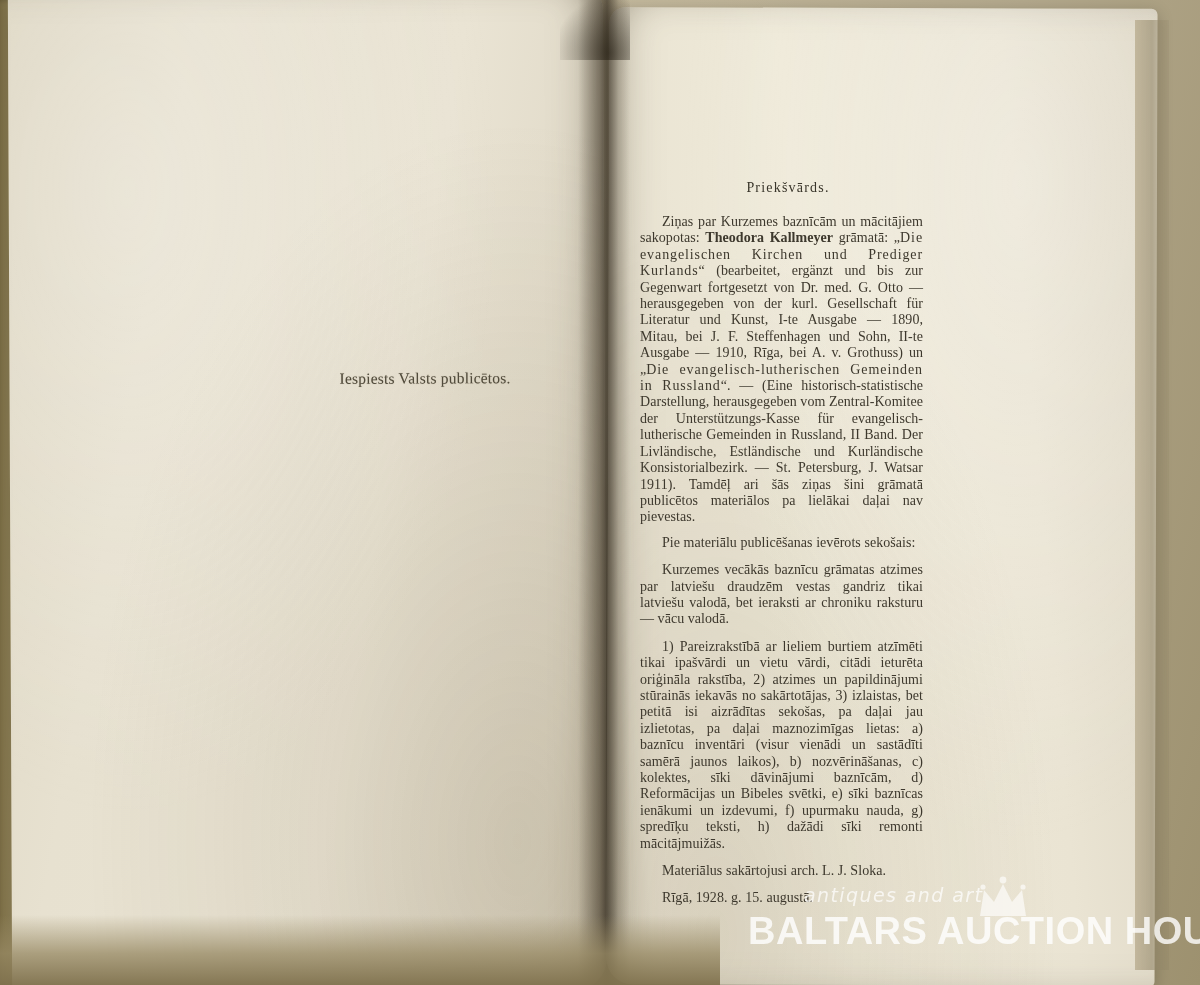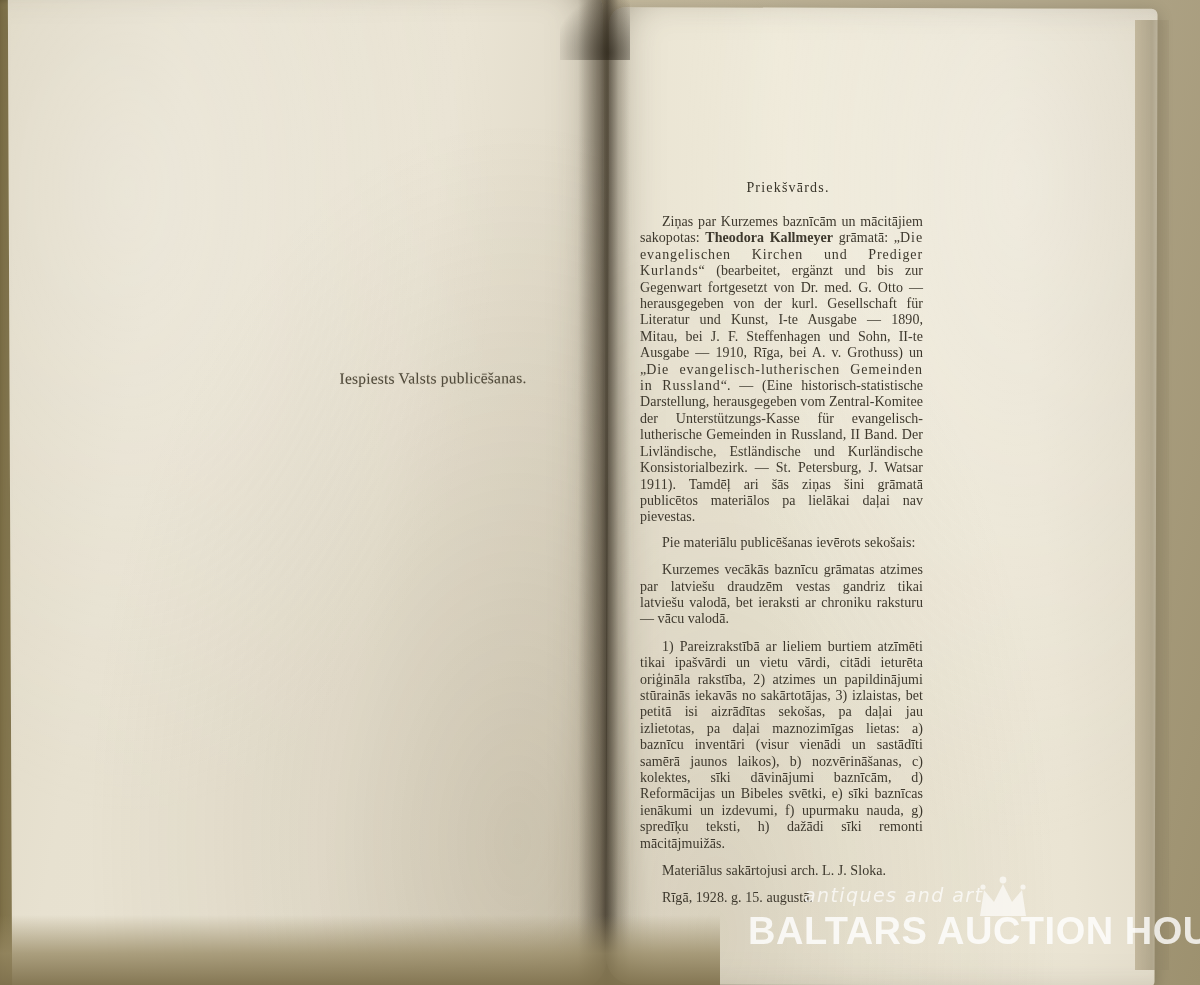--- a/index.html
+++ b/index.html
@@ -225,21 +225,21 @@
 </head>
 <body>
 
 <div class="page">
   <div class="backdrop"></div>
 
   <div class="book">
     <div class="cover-edge"></div>
 
     <div class="page-left">
-      <div class="imprint">Iespiests Valsts publicēšanas.</div>
+      <div class="imprint">Iespiests Valsts publicētos.</div>
     </div>
 
     <div class="page-right"></div>
 
     <div class="gutter"></div>
     <div class="spine-curve"></div>
 
     <div class="text-col">
       <h1 class="doc-title">Priekšvārds.</h1>
 

